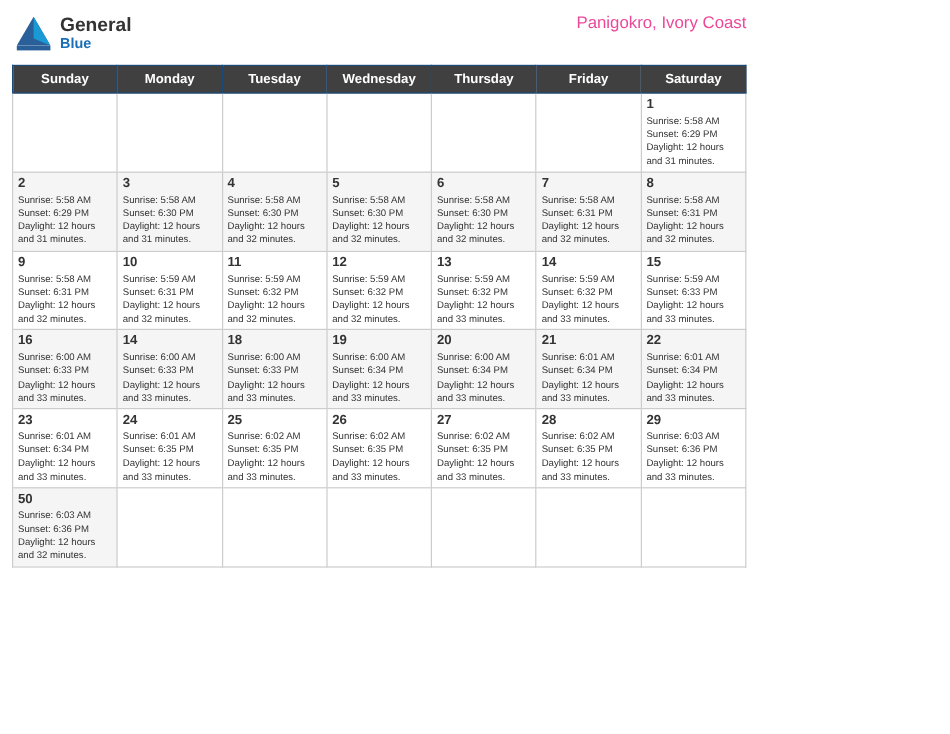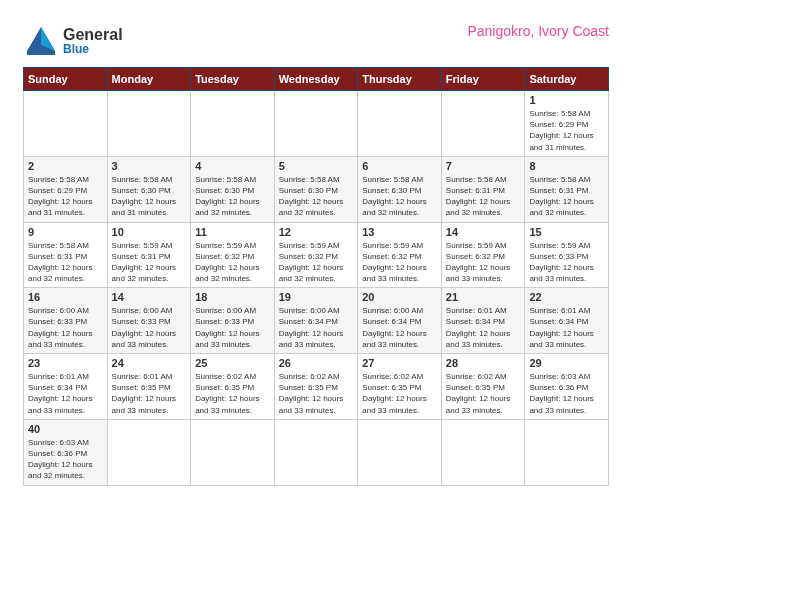--- a/index.html
+++ b/index.html
@@ -1,36 +1,36 @@
 <!DOCTYPE html>
 <html><head>
   <meta charset="utf-8">
   <style>
     * { box-sizing: border-box; margin: 0; padding: 0; }
     body { font-family: Arial, sans-serif; background: #fff; width: 792px; height: 612px; overflow: hidden; }
 
-    .page { width: 632px; min-height: 612px; background: #fff; padding: 23px; }
+    .page { width: 632px; min-height: 612px; background: #fff; padding: 10px; }
 
     .header { display: flex; justify-content: space-between; align-items: flex-start; margin-bottom: 8px; }
 
     .logo { display: flex; align-items: center; gap: 4px; }
 
     .title-block { text-align: right; }
     .calendar-title { font-size: 32px; font-weight: bold; color: #333; }
     .calendar-subtitle { font-size: 14px; color: #ec4899; }
 
     .calendar { width: 100%; border-collapse: collapse; }
 
     .calendar thead th {
-      background: #7f1d1d;
+      background: #404040;
       color: #fff;
       font-size: 11px;
       font-weight: bold;
       padding: 5px 4px;
-      text-align: left;
+      text-align: center;
       border: 1px solid #1a4a7a;
     }
 
     .calendar tbody td {
       border: 1px solid #ccc;
       vertical-align: top;
       padding: 3px 4px;
       font-size: 8.5px;
       color: #333;
       width: calc(100% / 7);
@@ -305,21 +305,21 @@
           <td>
             <span class="day-number">29</span>
             <div class="day-info" style="white-space: pre-line;">Sunrise: 6:03 AM
 Sunset: 6:36 PM
 Daylight: 12 hours
 and 33 minutes.</div>
           </td>
         </tr>
         <tr>
           <td>
-            <span class="day-number">40</span>
+            <span class="day-number">50</span>
             <div class="day-info" style="white-space: pre-line;">Sunrise: 6:03 AM
 Sunset: 6:36 PM
 Daylight: 12 hours
 and 32 minutes.</div>
           </td>
           <td class="empty-cell"></td>
           <td class="empty-cell"></td>
           <td class="empty-cell"></td>
           <td class="empty-cell"></td>
           <td class="empty-cell"></td>

